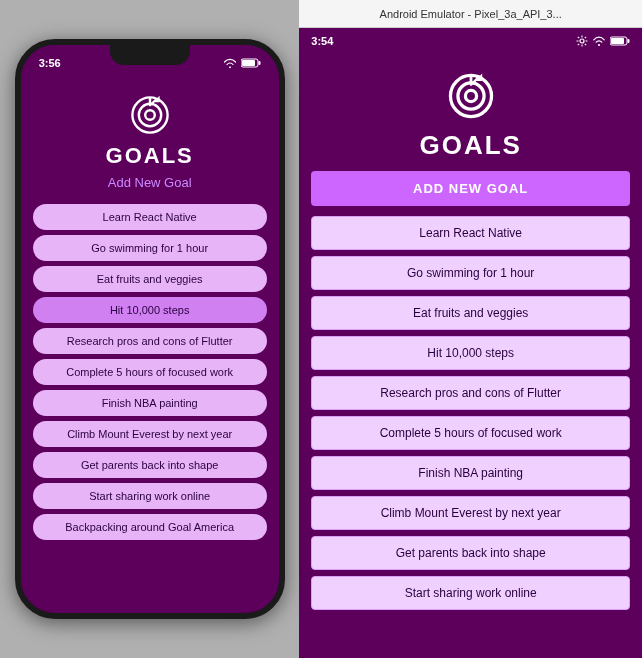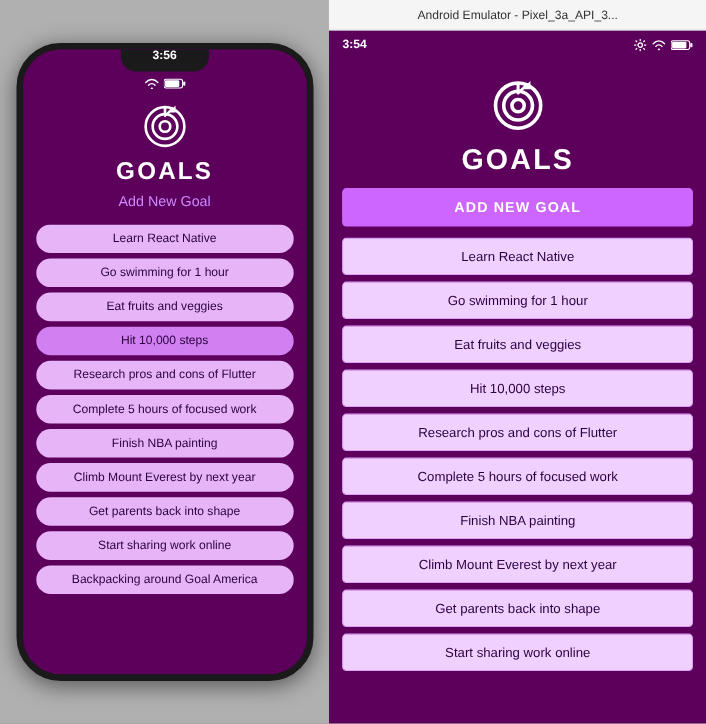--- a/index.html
+++ b/index.html
@@ -38,21 +38,20 @@
 
     .ios-notch-bar {
       background: #5c005c;
       height: 36px;
       display: flex;
       align-items: center;
       justify-content: space-between;
       padding: 0 18px;
       flex-shrink: 0;
       position: relative;
-      flex-direction: column;
     }
 
     .ios-notch {
       position: absolute;
       top: 0;
       left: 50%;
       transform: translateX(-50%);
       width: 80px;
       height: 20px;
       background: #1a1a1a;

